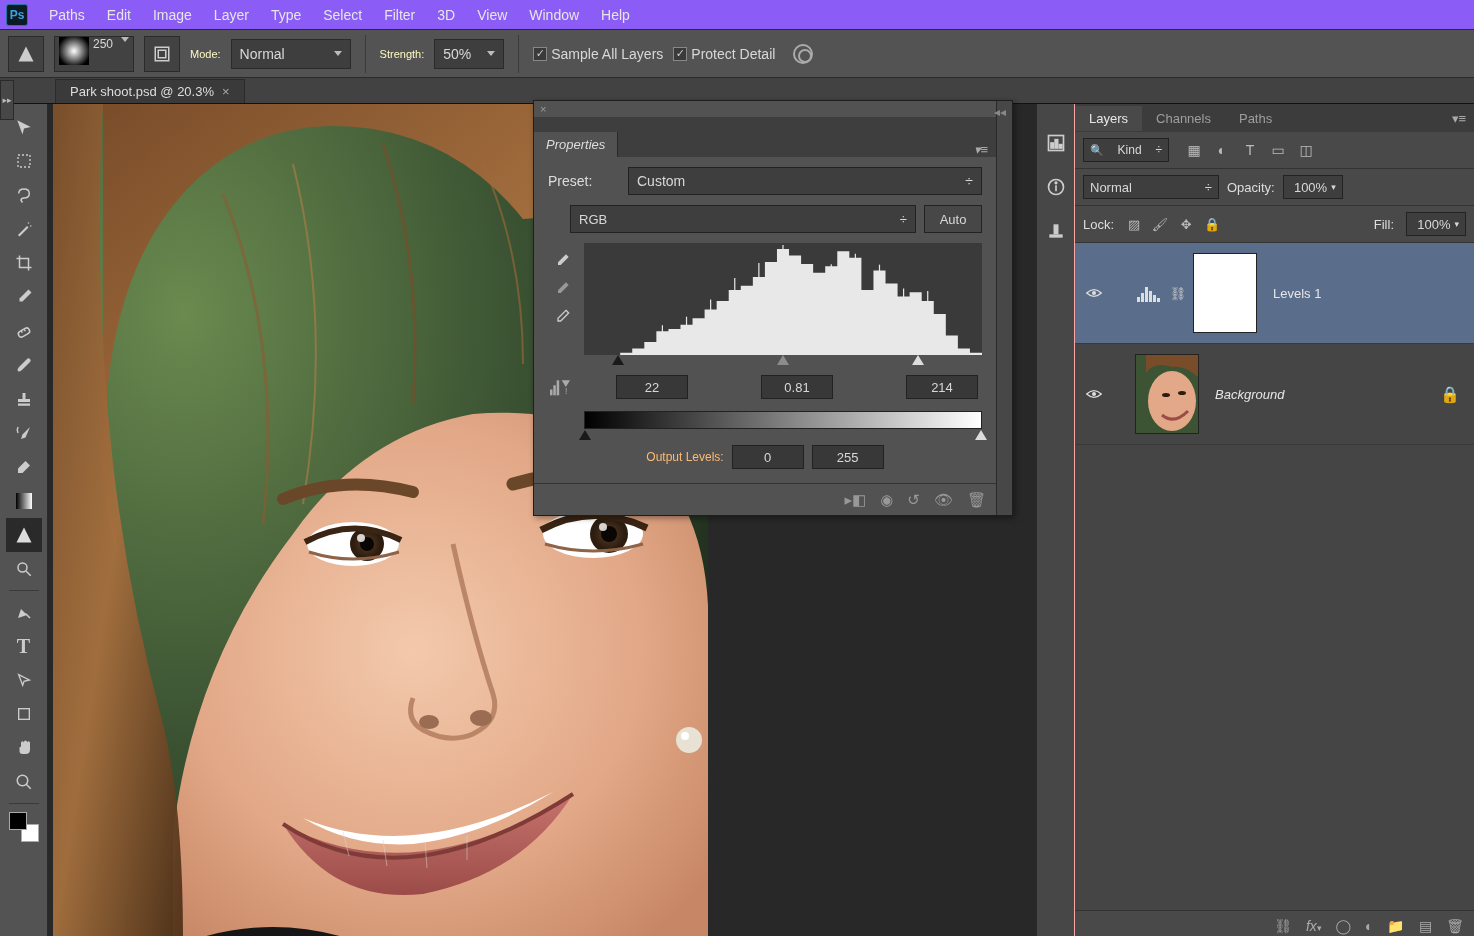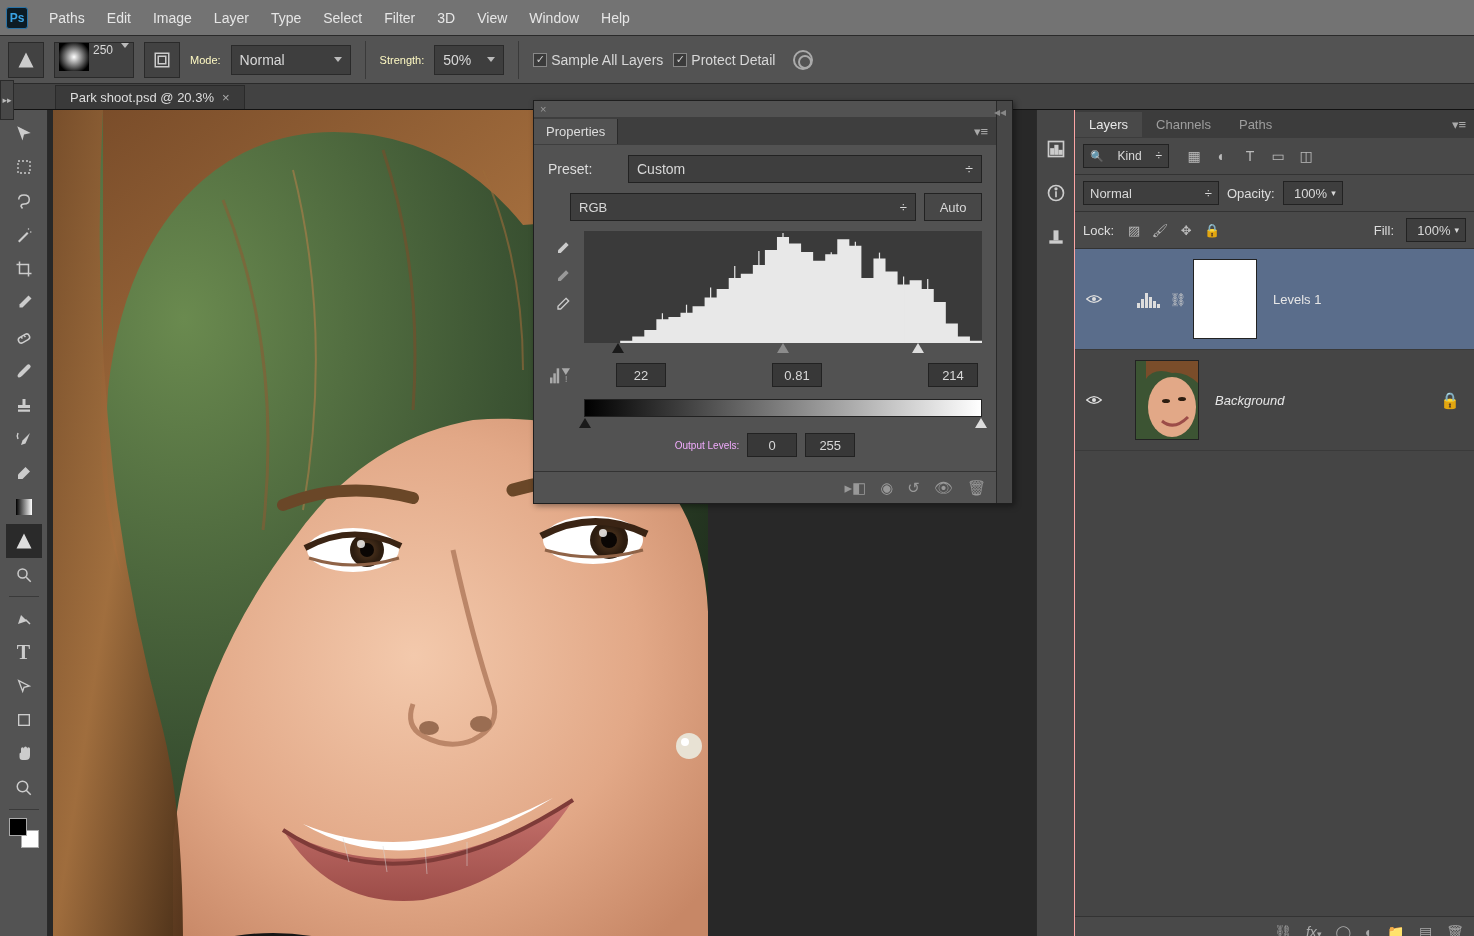--- a/index.html
+++ b/index.html
@@ -1,18 +1,18 @@
 <!DOCTYPE html>
 <html><head>
 <meta charset="utf-8">
 <style>
   * { margin:0; padding:0; box-sizing:border-box; font-family: "Segoe UI", Tahoma, sans-serif; user-select:none;}
   body { width:1474px; height:936px; background:#535353; color:#d8d8d8; overflow:hidden; }
   
-  .menubar { height:36px; background:#737373; display:flex; align-items:center; padding:0 6px; border-bottom:1px solid #2a2a2a;}
+  .menubar { height:30px; background:#8b5cf6; display:flex; align-items:center; padding:0 6px; border-bottom:1px solid #2a2a2a;}
   .ps-logo { width:22px;height:22px;background:#0c1b24;border:1px solid #2a73a6;border-radius:3px;display:flex;align-items:center;justify-content:center;font-size:12px;font-weight:bold;color:#3aa3e3;margin-right:10px;}
   .menu-item { padding:4px 11px; font-size:14px; color:#e6e6e6; cursor:default;}
   
   .options { height:48px; background:#535353; border-bottom:1px solid #2a2a2a; display:flex; align-items:center; padding:0 8px; gap:10px;}
   .tool-preset{width:36px;height:36px;background:#424242;border:1px solid #2a2a2a;display:flex;align-items:center;justify-content:center;}
   .brush-box{display:flex;align-items:flex-start;background:#424242;border:1px solid #2a2a2a;height:36px;padding:0 4px;}
   .brush-thumb{width:30px;height:28px;background:radial-gradient(circle,#fff 0%,#000 80%);}
   .brush-size{font-size:12px;padding:0 4px;}
   .caret{width:0;height:0;border-left:4px solid transparent;border-right:4px solid transparent;border-top:5px solid #bbb;margin-left:4px;}
   .icon-btn{width:36px;height:36px;background:#424242;border:1px solid #2a2a2a;display:flex;align-items:center;justify-content:center;}
@@ -38,21 +38,21 @@
   .fg-bg{position:relative;width:30px;height:30px;margin-top:4px;}
   .fg-bg .bg{position:absolute;right:0;bottom:0;width:18px;height:18px;background:#fff;border:1px solid #aaa;}
   .fg-bg .fg{position:absolute;left:0;top:0;width:18px;height:18px;background:#000;border:1px solid #aaa;}
   .expand-tab{width:14px;height:40px;background:#474747;position:absolute;left:0px;top:80px;border:1px solid #2a2a2a;display:flex;align-items:center;justify-content:center;font-size:9px;color:#bbb;}
   
   .canvas{flex:1;background:#282828;position:relative;overflow:hidden;}
   .photo{position:absolute;left:5px;top:0;width:655px;height:836px;}
   
   .properties{position:absolute;left:533px;top:100px;width:480px;background:#525252;border:1px solid #1e1e1e;box-shadow:2px 2px 6px rgba(0,0,0,.4);}
   .panel-close-row{height:16px;display:flex;align-items:center;padding:0 6px;font-size:11px;color:#999;justify-content:space-between;}
-  .panel-tabrow{background:#3e3e3e;height:28px;display:flex;align-items:center;}
+  .panel-tabrow{background:#3e3e3e;height:40px;display:flex;align-items:flex-end;font-style:italic;}
   .ptab{padding:5px 12px;font-size:13px;color:#ddd;background:#525252;border-right:1px solid #2a2a2a;}
   .panel-menu{margin-left:auto;padding:0 8px;font-size:13px;color:#aaa;}
   .panel-body{padding:10px 14px 14px 14px;}
   .levels-head{display:flex;align-items:center;gap:8px;margin-bottom:14px;}
   .lv-icon{width:22px;height:22px;background:#383838;border:1px solid #222;display:flex;align-items:center;justify-content:center;font-size:12px;}
   .row{display:flex;align-items:center;gap:20px;margin-bottom:10px;}
   .row label{font-size:14px;color:#ddd;width:60px;}
   .preset-dd{flex:1;height:28px;background:#3e3e3e;border:1px solid #222;display:flex;align-items:center;padding:0 8px;font-size:14px;justify-content:space-between;}
   .channel-row{display:flex;gap:8px;margin:4px 0 10px 22px;}
   .channel-dd{flex:1;height:28px;background:#3e3e3e;border:1px solid #222;display:flex;align-items:center;padding:0 8px;font-size:13px;justify-content:space-between;}
@@ -62,24 +62,24 @@
   .ed{width:20px;height:20px;color:#ccc;display:flex;align-items:center;justify-content:center;}
   .histogram{flex:1;}
   .histo-box{height:112px;background:#3a3a3a;position:relative;overflow:hidden;}
   .sliders{position:relative;height:14px;background:#525252;}
   .tri{position:absolute;top:0;width:0;height:0;border-left:6px solid transparent;border-right:6px solid transparent;border-bottom:10px solid;}
   .tri.black{border-bottom-color:#1a1a1a;}
   .tri.gray{border-bottom-color:#8c8c8c;}
   .tri.white{border-bottom-color:#ddd;}
   .clip-icon{width:24px;height:24px;color:#aaa;display:flex;align-items:center;justify-content:center;align-self:flex-end;margin-right:8px;}
   .in-vals{display:flex;justify-content:space-between;margin-top:6px;padding:0 4px 0 36px;}
-  .val-box{width:50px;height:24px;background:#383838;border:1px solid #222;display:flex;align-items:center;justify-content:center;font-size:13px;}
+  .val-box{width:72px;height:24px;background:#383838;border:1px solid #222;display:flex;align-items:center;justify-content:center;font-size:13px;}
   .grad{height:18px;margin:12px 0 0 36px;background:linear-gradient(to right,#000,#fff);border:1px solid #222;position:relative;}
   .out-row{display:flex;align-items:center;justify-content:center;gap:8px;margin-top:16px;}
-  .out-label{font-size:10px;color:#f0abfc;}
+  .out-label{font-size:12px;color:#fdba74;}
   .panel-footer{height:32px;border-top:1px solid #333;display:flex;align-items:center;justify-content:flex-end;gap:14px;padding:0 10px;color:#aaa;}
   .pfoot-icon{opacity:.8;font-size:15px;}
   
   .prop-wrap{display:flex;}
   .prop-side{width:16px;background:#474747;border-left:1px solid #2a2a2a;display:flex;flex-direction:column;}
   .collapse-arrows{position:absolute;left:994px;top:105px;font-size:12px;color:#888;}
   
   .rdock{width:38px;background:#474747;border-left:1px solid #2a2a2a;display:flex;flex-direction:column;align-items:center;gap:18px;padding-top:26px;}
   .rdock .di{width:26px;height:26px;display:flex;align-items:center;justify-content:center;color:#ccc;font-size:16px;}
   

